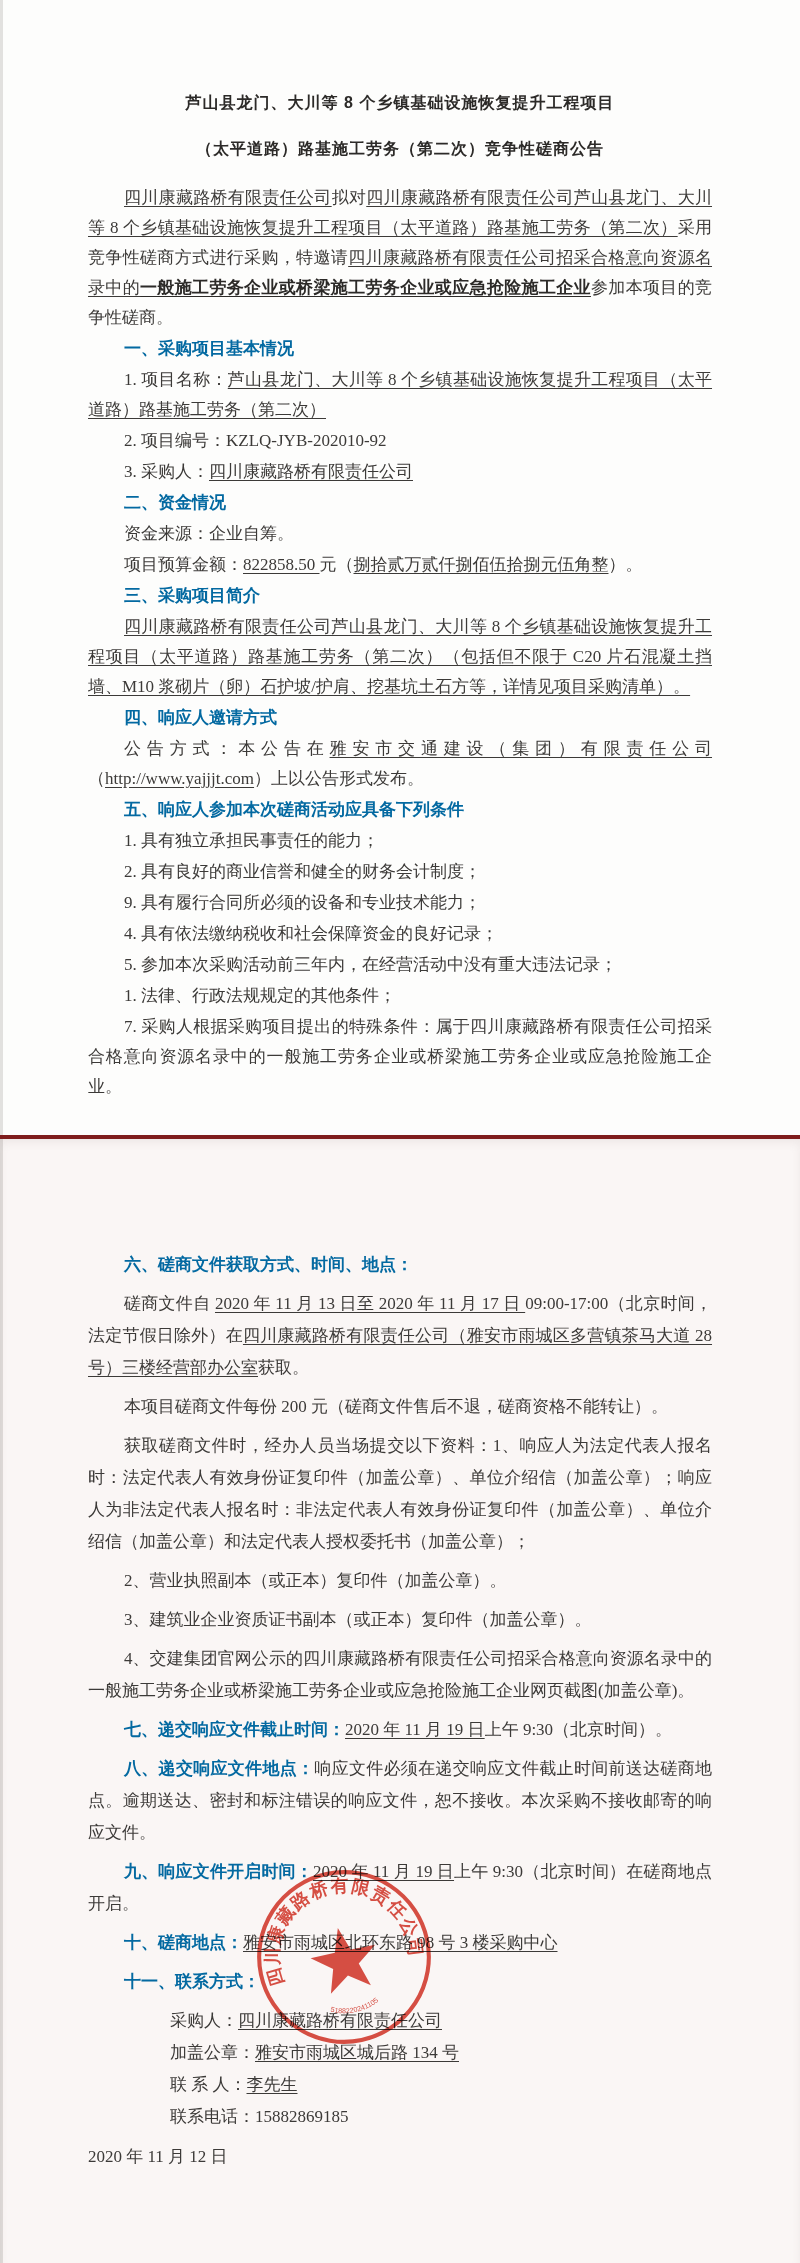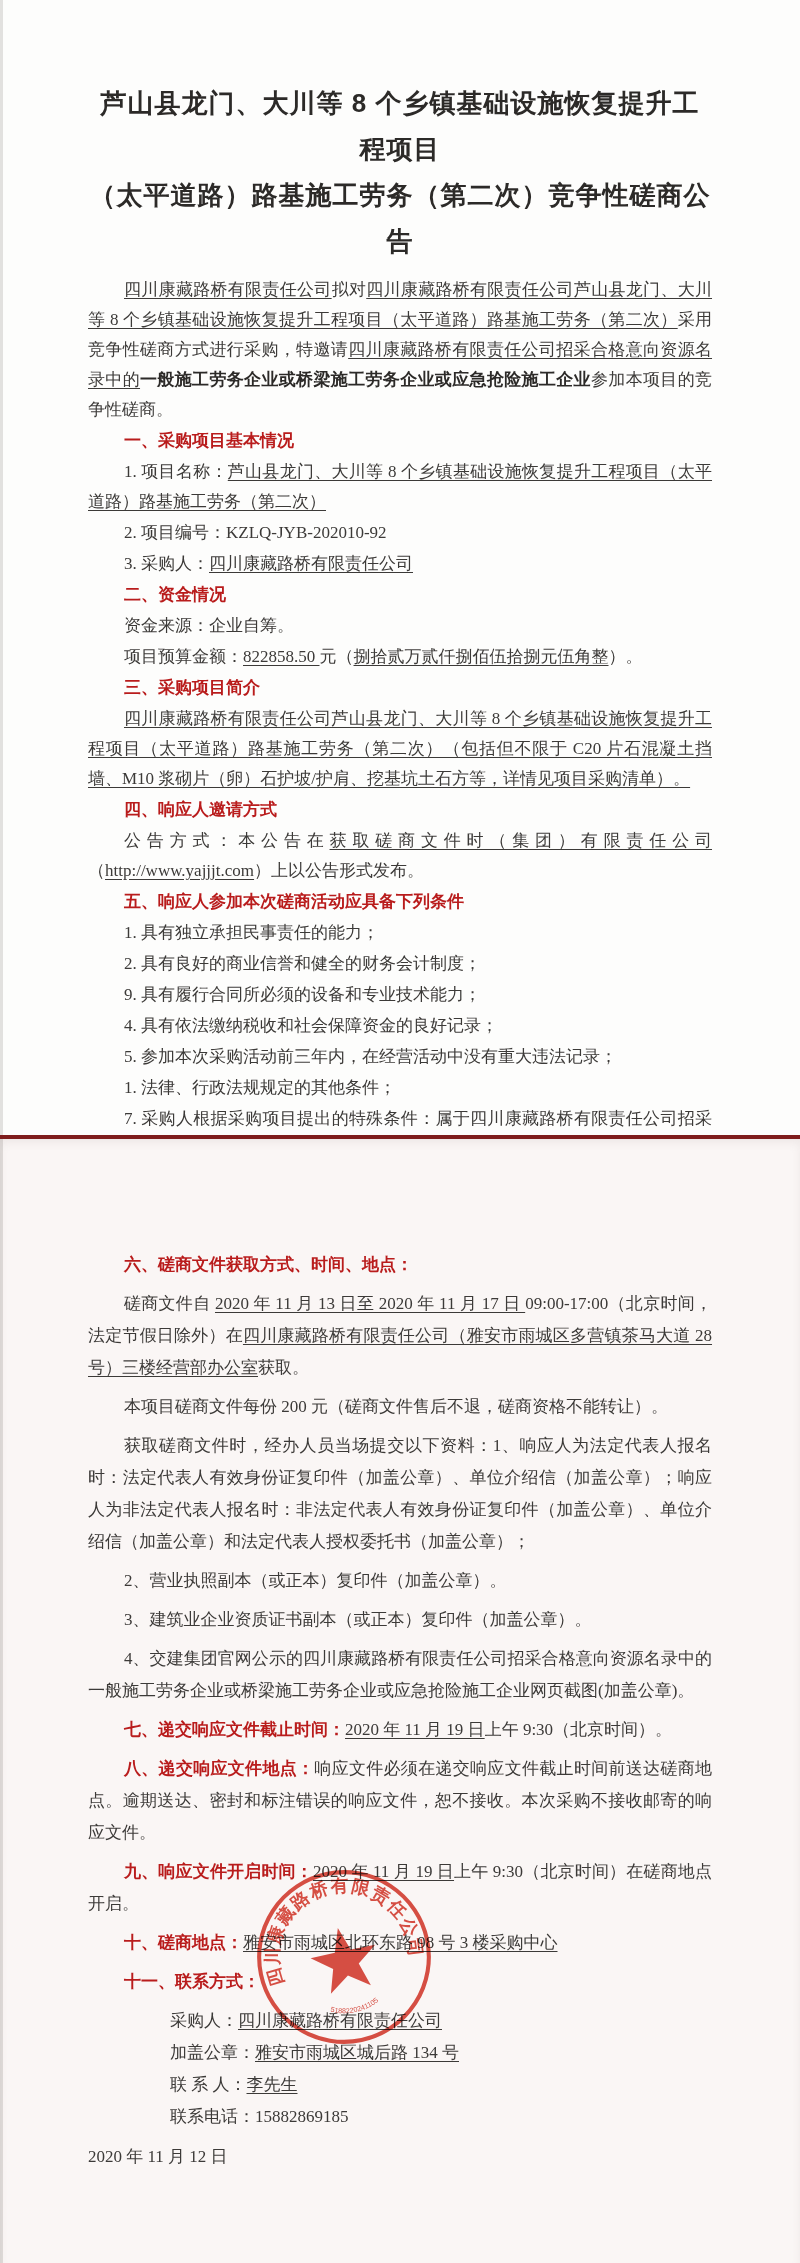--- a/index.html
+++ b/index.html
@@ -19,40 +19,40 @@
   .edge{position:absolute;left:0;top:0;bottom:0;width:3px;background:rgba(90,80,75,0.16);}
   .content{
     padding:0 88px;
     font-size:17px;line-height:30px;
     text-align:justify;
   }
   #page1 .content{padding-top:80px;}
   #page2 .content{padding-top:103px;line-height:32px;}
   .title{
     font-family:"Liberation Sans","DejaVu Sans",sans-serif;
-    font-weight:700;font-size:26px;line-height:46px;
+    font-weight:700;font-size:16px;line-height:46px;
     text-align:center;letter-spacing:1px;color:#2c2a28;
     margin:0;text-indent:0;
   }
   .title-gap{height:10px;}
   .para{margin:1px 0;text-indent:36px;}
   #page2 .para{margin:7px 0;}
   .contact{margin:0 0 0 82px;text-indent:0;}
   #page2 .contact{margin:0 0 0 82px;}
   .date{margin-top:8px;padding-right:50px;text-indent:0;}
   .seg-n{}
   .seg-u{text-decoration:underline;text-underline-offset:3px;}
   .seg-h{
     font-family:"Liberation Sans","DejaVu Sans",sans-serif;
-    font-weight:700;color:#b91c1c;
+    font-weight:700;color:#0369a1;
   }
   .seg-bu{
     font-family:"Liberation Sans","DejaVu Sans",sans-serif;
     font-weight:700;color:#2c2a28;
-    text-underline-offset:3px;
+    text-decoration:underline;text-underline-offset:3px;
   }
   .seal{
     position:absolute;left:252px;top:726px;width:184px;height:184px;
     opacity:0.88;mix-blend-mode:multiply;pointer-events:none;
   }
 </style>
 </head>
 <body>
 
 <div class="page" id="page1">
@@ -65,21 +65,21 @@
     <p class="para"><span class="seg-h">一、采购项目基本情况</span></p>
     <p class="para"><span class="seg-n">1. 项目名称：</span><span class="seg-u">芦山县龙门、大川等 8 个乡镇基础设施恢复提升工程项目（太平道路）路基施工劳务（第二次）</span></p>
     <p class="para"><span class="seg-n">2. 项目编号：KZLQ-JYB-202010-92</span></p>
     <p class="para"><span class="seg-n">3. 采购人：</span><span class="seg-u">四川康藏路桥有限责任公司</span></p>
     <p class="para"><span class="seg-h">二、资金情况</span></p>
     <p class="para"><span class="seg-n">资金来源：企业自筹。</span></p>
     <p class="para"><span class="seg-n">项目预算金额：</span><span class="seg-u">822858.50 </span><span class="seg-n">元（</span><span class="seg-u">捌拾贰万贰仟捌佰伍拾捌元伍角整</span><span class="seg-n">）。</span></p>
     <p class="para"><span class="seg-h">三、采购项目简介</span></p>
     <p class="para"><span class="seg-u">四川康藏路桥有限责任公司芦山县龙门、大川等 8 个乡镇基础设施恢复提升工程项目（太平道路）路基施工劳务（第二次）（包括但不限于 C20 片石混凝土挡墙、M10 浆砌片（卵）石护坡/护肩、挖基坑土石方等，详情见项目采购清单）。</span></p>
     <p class="para"><span class="seg-h">四、响应人邀请方式</span></p>
-    <p class="para"><span class="seg-n">公告方式：本公告在</span><span class="seg-u">获取磋商文件时（集团）有限责任公司</span><span class="seg-n">（</span><span class="seg-u">http://www.yajjjt.com</span><span class="seg-n">）上以公告形式发布。</span></p>
+    <p class="para"><span class="seg-n">公告方式：本公告在</span><span class="seg-u">雅安市交通建设（集团）有限责任公司</span><span class="seg-n">（</span><span class="seg-u">http://www.yajjjt.com</span><span class="seg-n">）上以公告形式发布。</span></p>
     <p class="para"><span class="seg-h">五、响应人参加本次磋商活动应具备下列条件</span></p>
     <p class="para"><span class="seg-n">1. 具有独立承担民事责任的能力；</span></p>
     <p class="para"><span class="seg-n">2. 具有良好的商业信誉和健全的财务会计制度；</span></p>
     <p class="para"><span class="seg-n">9. 具有履行合同所必须的设备和专业技术能力；</span></p>
     <p class="para"><span class="seg-n">4. 具有依法缴纳税收和社会保障资金的良好记录；</span></p>
     <p class="para"><span class="seg-n">5. 参加本次采购活动前三年内，在经营活动中没有重大违法记录；</span></p>
     <p class="para"><span class="seg-n">1. 法律、行政法规规定的其他条件；</span></p>
     <p class="para"><span class="seg-n">7. 采购人根据采购项目提出的特殊条件：属于四川康藏路桥有限责任公司招采合格意向资源名录中的一般施工劳务企业或桥梁施工劳务企业或应急抢险施工企业。</span></p>
   </div>
 </div>

